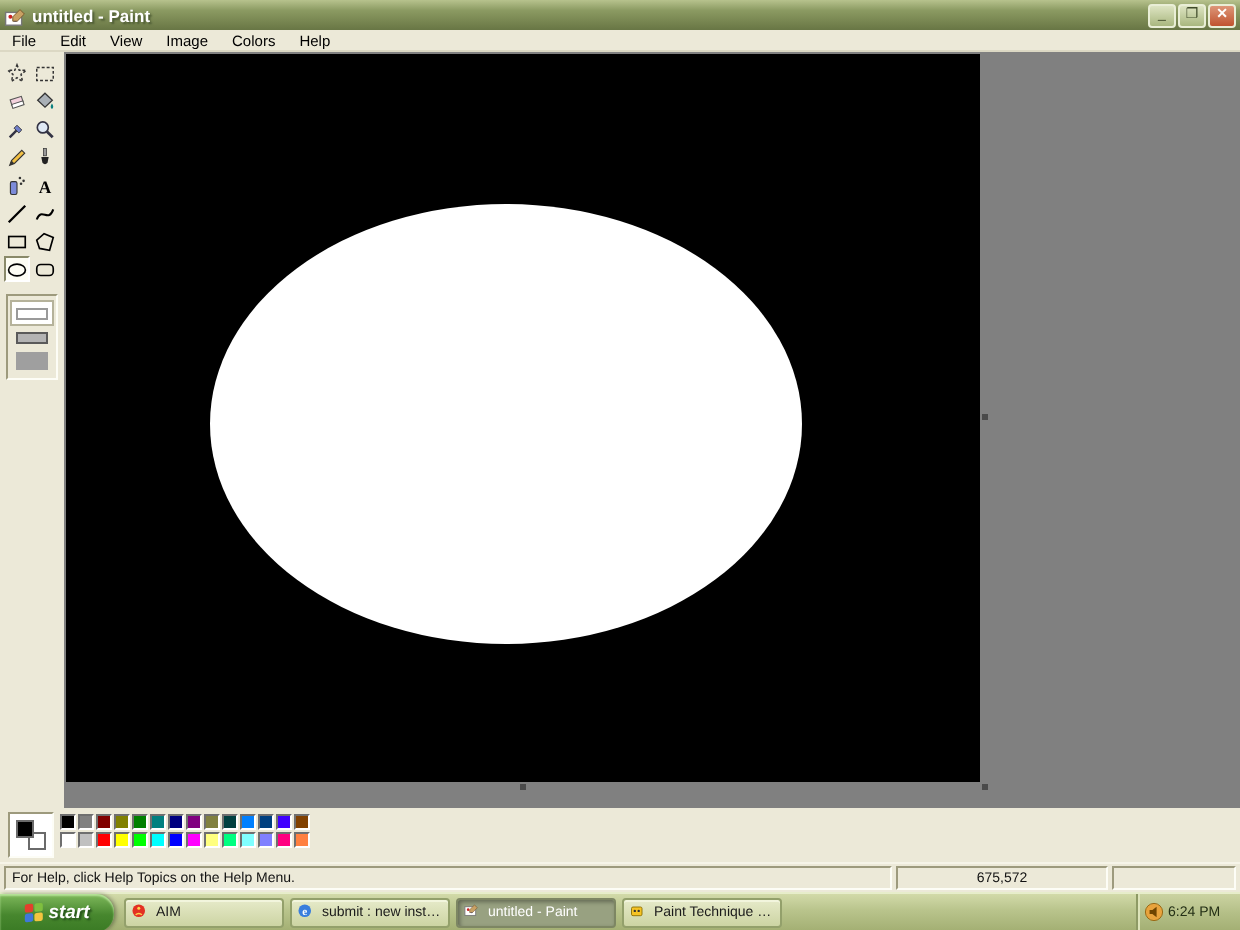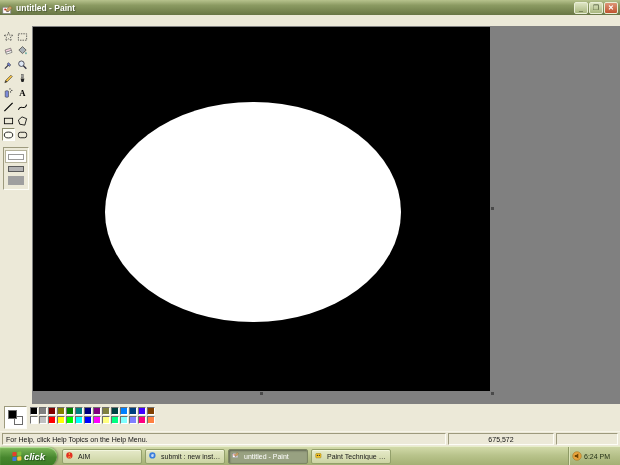--- a/index.html
+++ b/index.html
@@ -109,20 +109,28 @@
         <circle cx="5.6" cy="6" r="1" fill="#2244cc"></circle>
         <path d="M8 0.8 l2.2 2.2 -3.6 3.6 -2.2 0 0 -2.2 Z" fill="#c9a063" stroke="#7a5c2e" stroke-width="0.5"></path>
       </svg>
     </span>
     <span id="title-text">untitled - Paint</span>
     <span class="win-btn">_</span>
     <span class="win-btn">❐</span>
     <span class="win-btn close">✕</span>
   </div>
 
+  <div id="menubar">
+      <span class="menu-item">File</span>
+      <span class="menu-item">Edit</span>
+      <span class="menu-item">View</span>
+      <span class="menu-item">Image</span>
+      <span class="menu-item">Colors</span>
+      <span class="menu-item">Help</span>
+    </div>
 
   <div id="main">
     <div id="toolbox">
       <div id="tools-grid">
           <div class="tool" title="Free-Form Select">
             <svg width="12" height="12" viewBox="0 0 12 12">
               <polygon points="6,1 7.2,4 11,4 8.2,6.2 9,10 6,8 3,10 3.8,6.2 1,4 4.8,4" fill="none" stroke="#333" stroke-width="0.8" stroke-dasharray="1.5,1"></polygon>
             </svg>
           </div>
           <div class="tool" title="Select">
@@ -284,21 +292,21 @@
   <div id="taskbar">
     <div id="start-button">
       <svg width="10" height="11" viewBox="0 0 10 11">
         <g transform="skewY(-5)">
           <rect x="0.4" y="1.2" width="4.2" height="4.2" rx="1" fill="#e3402c"></rect>
           <rect x="5.2" y="1.2" width="4.2" height="4.2" rx="1" fill="#7fbf3f"></rect>
           <rect x="0.4" y="6" width="4.2" height="4.2" rx="1" fill="#3f78d9"></rect>
           <rect x="5.2" y="6" width="4.2" height="4.2" rx="1" fill="#f3c53f"></rect>
         </g>
       </svg>
-      <span id="start-label">click</span>
+      <span id="start-label">start</span>
     </div>
     <div id="task-buttons">
         <div class="task-btn">
           <span class="tb-icon"><svg width="9" height="9" viewBox="0 0 12 12">
               <circle cx="4.5" cy="4.5" r="4.2" fill="#e33022"></circle>
               <circle cx="4.5" cy="2.8" r="1" fill="#ffd34d"></circle>
               <path d="M2.4 7.2 q2.1 -1.8 4.2 0" fill="none" stroke="#ffd34d" stroke-width="1"></path>
             </svg></span>
           <span class="tb-label">AIM</span>
         </div>

